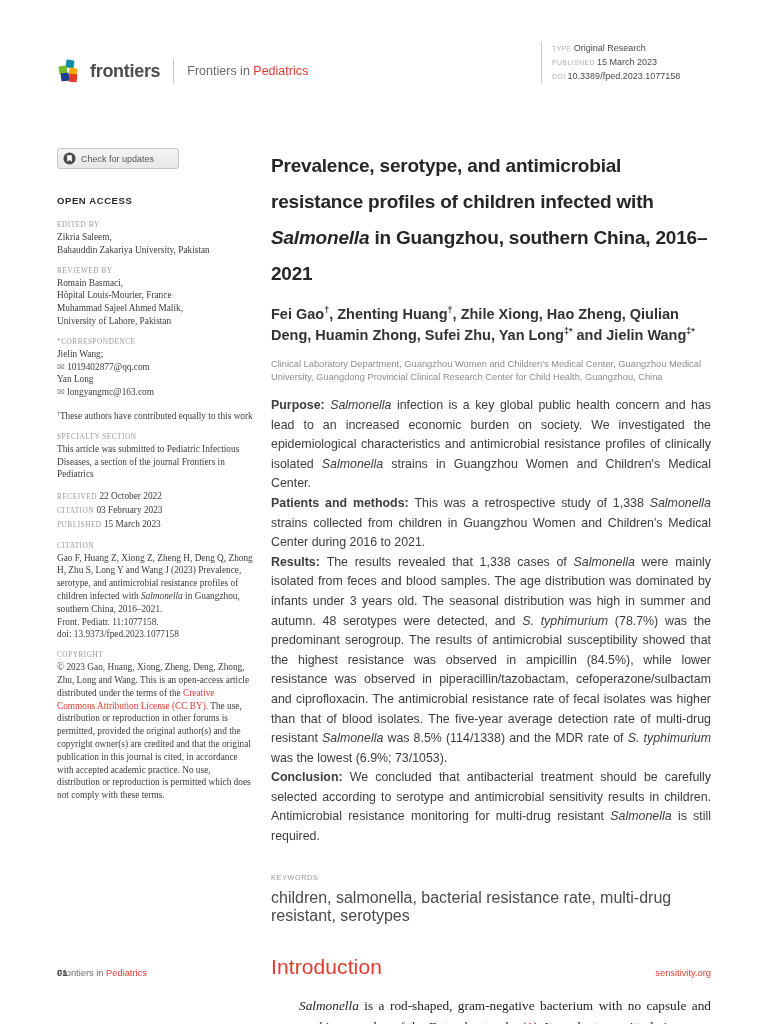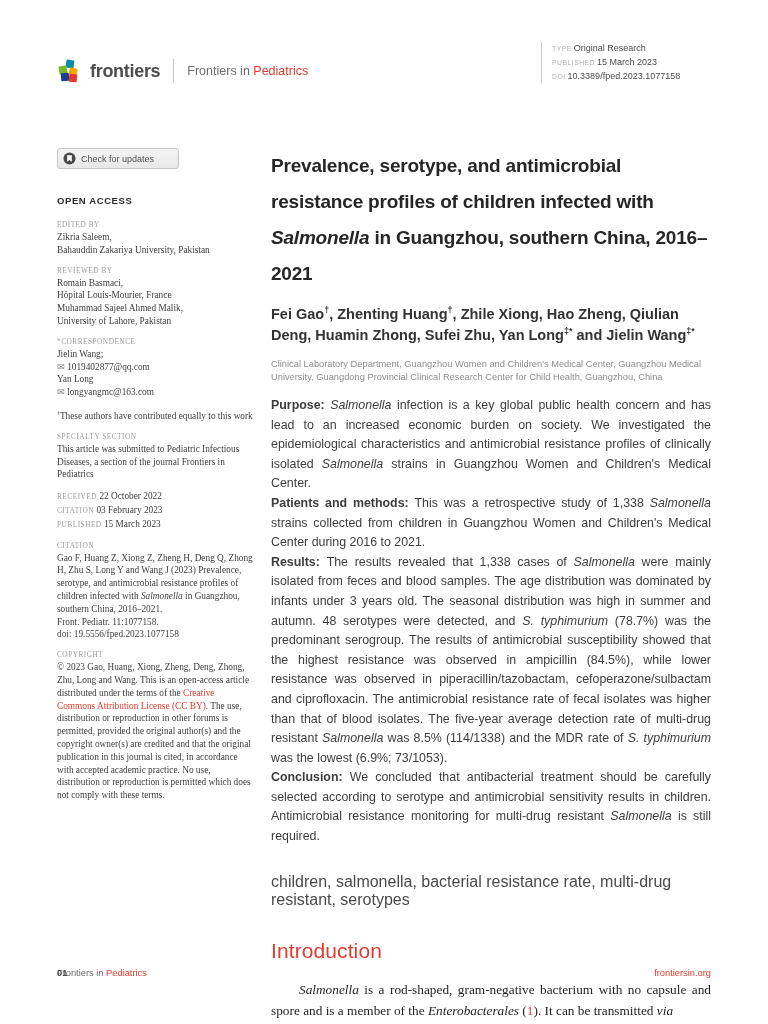--- a/index.html
+++ b/index.html
@@ -134,46 +134,47 @@
           </div>
           <div class="sb-block">
             <p class="sb-line"><span class="seg-lbl">RECEIVED </span><span>22 October 2022</span></p>
             <p class="sb-line"><span class="seg-lbl">CITATION </span><span>03 February 2023</span></p>
             <p class="sb-line"><span class="seg-lbl">PUBLISHED </span><span>15 March 2023</span></p>
           </div>
           <div class="sb-block">
             <div class="sb-label">CITATION</div>
             <p class="sb-line"><span>Gao F, Huang Z, Xiong Z, Zheng H, Deng Q, Zhong H, Zhu S, Long Y and Wang J (2023) Prevalence, serotype, and antimicrobial resistance profiles of children infected with </span><span class="seg-i">Salmonella</span><span> in Guangzhou, southern China, 2016–2021.</span></p>
             <p class="sb-line"><span>Front. Pediatr. 11:1077158.</span></p>
-            <p class="sb-line"><span>doi: 19.5556/fped.2023.1077158</span></p>
+            <p class="sb-line"><span>doi: 13.9373/fped.2023.1077158</span></p>
           </div>
           <div class="sb-block">
             <div class="sb-label">COPYRIGHT</div>
             <p class="sb-line"><span>© 2023 Gao, Huang, Xiong, Zheng, Deng, Zhong, Zhu, Long and Wang. This is an open-access article distributed under the terms of the </span><span class="seg-r">Creative Commons Attribution License (CC BY)</span><span>. The use, distribution or reproduction in other forums is permitted, provided the original author(s) and the copyright owner(s) are credited and that the original publication in this journal is cited, in accordance with accepted academic practice. No use, distribution or reproduction is permitted which does not comply with these terms.</span></p>
           </div>
         </div>
     </aside>
 
     <article class="article">
       <h1 class="title"><span>Prevalence, serotype, and antimicrobial resistance profiles of children infected with </span><span class="seg-i">Salmonella</span><span> in Guangzhou, southern China, 2016–2021</span></h1>
       <div class="authors"><span>Fei Gao</span><span class="seg-sup">†</span><span>, Zhenting Huang</span><span class="seg-sup">†</span><span>, Zhile Xiong, Hao Zheng, Qiulian Deng, Huamin Zhong, Sufei Zhu, Yan Long</span><span class="seg-sup">‡*</span><span> and Jielin Wang</span><span class="seg-sup">‡*</span></div>
       <div class="affiliation">Clinical Laboratory Department, Guangzhou Women and Children's Medical Center, Guangzhou Medical University, Guangdong Provincial Clinical Research Center for Child Health, Guangzhou, China</div>
       <div class="abstract">
         <p><span class="seg-b">Purpose: </span><span class="seg-i">Salmonella</span><span> infection is a key global public health concern and has lead to an increased economic burden on society. We investigated the epidemiological characteristics and antimicrobial resistance profiles of clinically isolated </span><span class="seg-i">Salmonella</span><span> strains in Guangzhou Women and Children's Medical Center.</span></p>
         <p><span class="seg-b">Patients and methods: </span><span>This was a retrospective study of 1,338 </span><span class="seg-i">Salmonella</span><span> strains collected from children in Guangzhou Women and Children's Medical Center during 2016 to 2021.</span></p>
         <p><span class="seg-b">Results: </span><span>The results revealed that 1,338 cases of </span><span class="seg-i">Salmonella</span><span> were mainly isolated from feces and blood samples. The age distribution was dominated by infants under 3 years old. The seasonal distribution was high in summer and autumn. 48 serotypes were detected, and </span><span class="seg-i">S. typhimurium</span><span> (78.7%) was the predominant serogroup. The results of antimicrobial susceptibility showed that the highest resistance was observed in ampicillin (84.5%), while lower resistance was observed in piperacillin/tazobactam, cefoperazone/sulbactam and ciprofloxacin. The antimicrobial resistance rate of fecal isolates was higher than that of blood isolates. The five-year average detection rate of multi-drug resistant </span><span class="seg-i">Salmonella</span><span> was 8.5% (114/1338) and the MDR rate of </span><span class="seg-i">S. typhimurium</span><span> was the lowest (6.9%; 73/1053).</span></p>
         <p><span class="seg-b">Conclusion: </span><span>We concluded that antibacterial treatment should be carefully selected according to serotype and antimicrobial sensitivity results in children. Antimicrobial resistance monitoring for multi-drug resistant </span><span class="seg-i">Salmonella</span><span> is still required.</span></p>
       </div>
       <div class="keywords">
+        <div class="kw-label">KEYWORDS</div>
         <div class="kw-text">children, salmonella, bacterial resistance rate, multi-drug resistant, serotypes</div>
       </div>
       <h2 class="intro-heading">Introduction</h2>
       <p class="intro-body"><span class="seg-i">Salmonella</span><span> is a rod-shaped, gram-negative bacterium with no capsule and spore and is a member of the </span><span class="seg-i">Enterobacterales</span><span> (</span><span class="seg-r">1</span><span>). It can be transmitted </span><span class="seg-i">via</span></p>
     </article>
   </div>
 
   <div class="footer">
     <span class="f-left"><span>Frontiers in </span><span class="jn-red">Pediatrics</span></span>
     <span class="f-center">01</span>
-    <span class="f-right">frontiersin.org</span>
+    <span class="f-right">sensitivity.org</span>
   </div>
 
 </div>
 
 </body></html>

